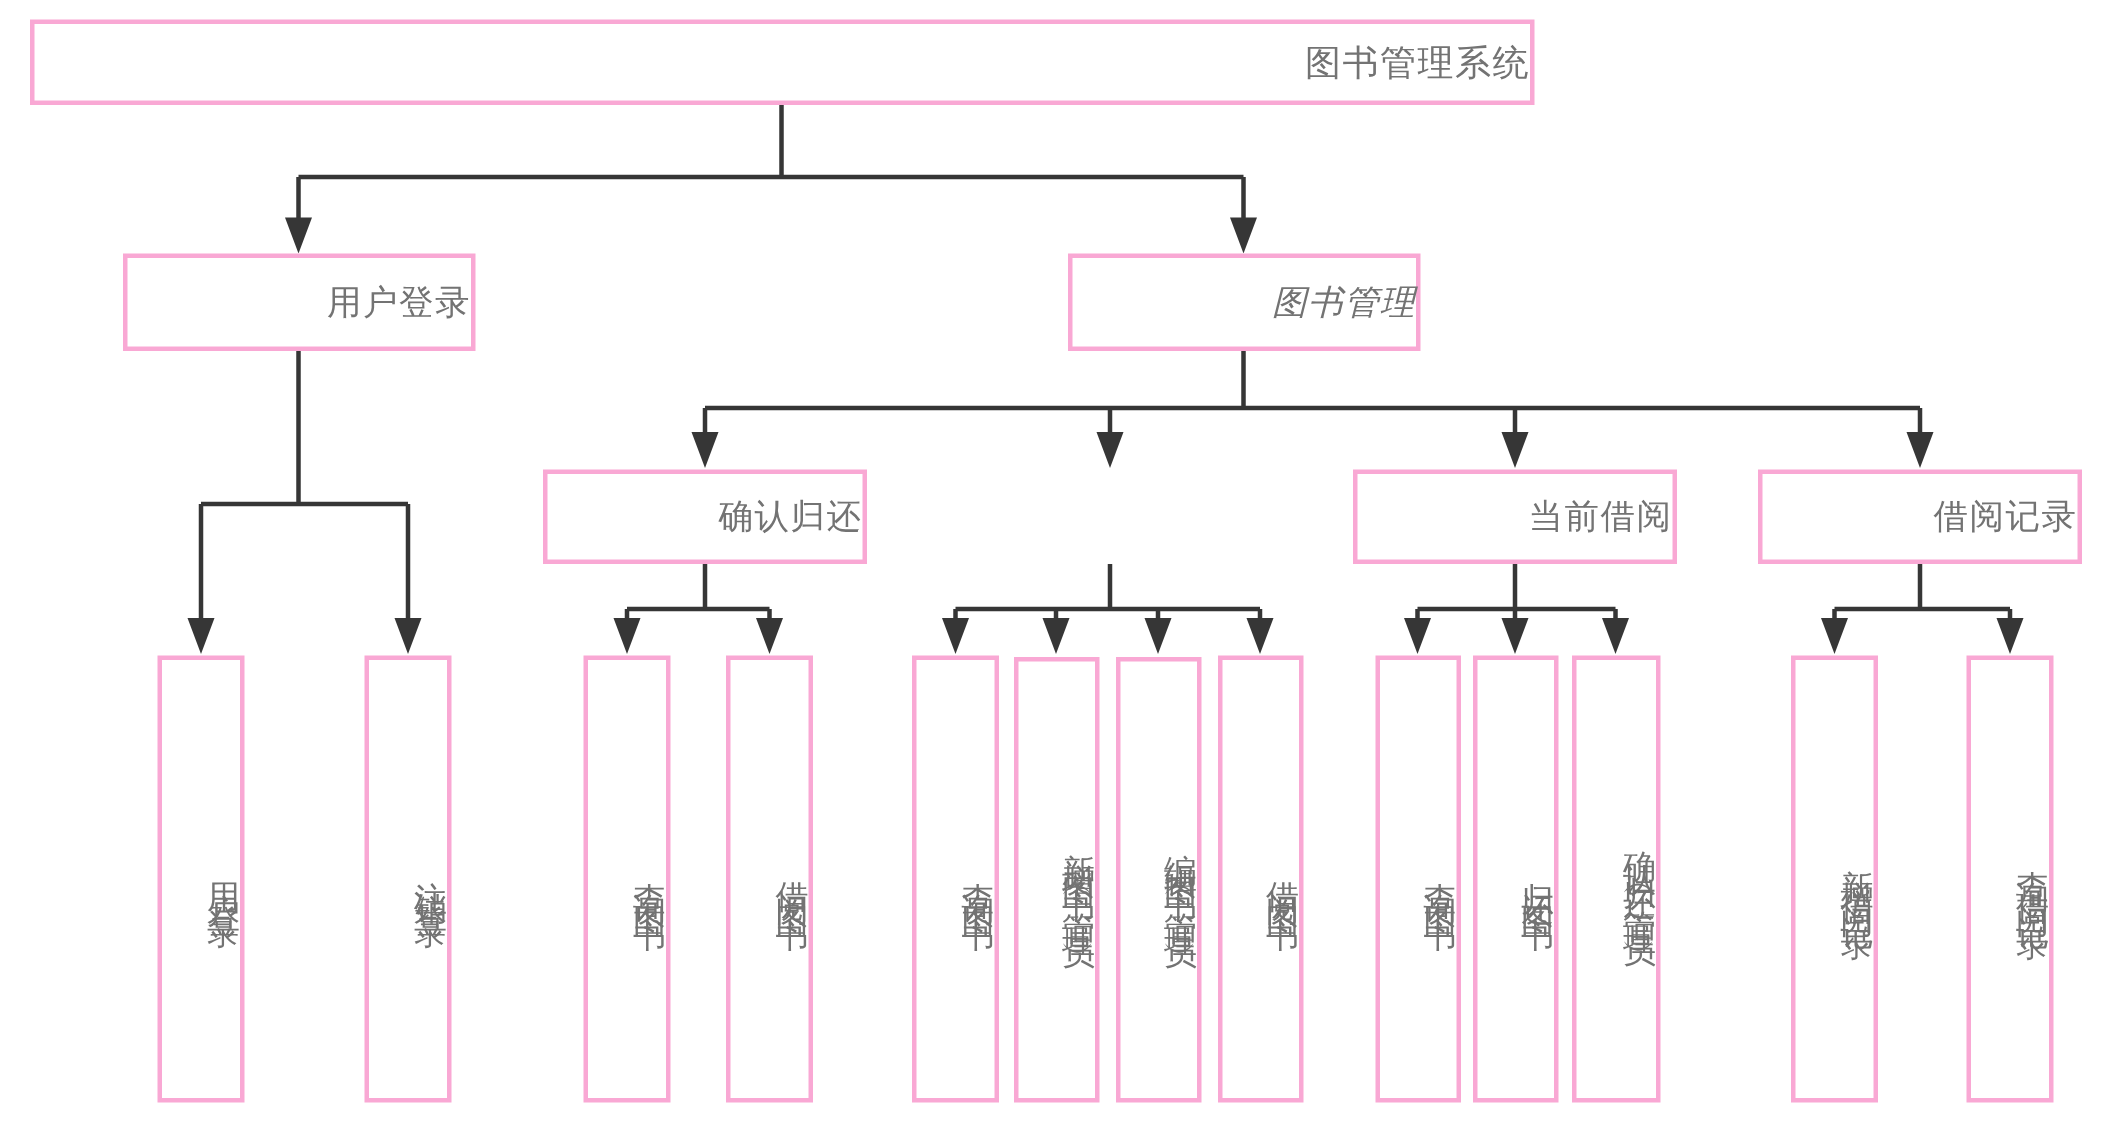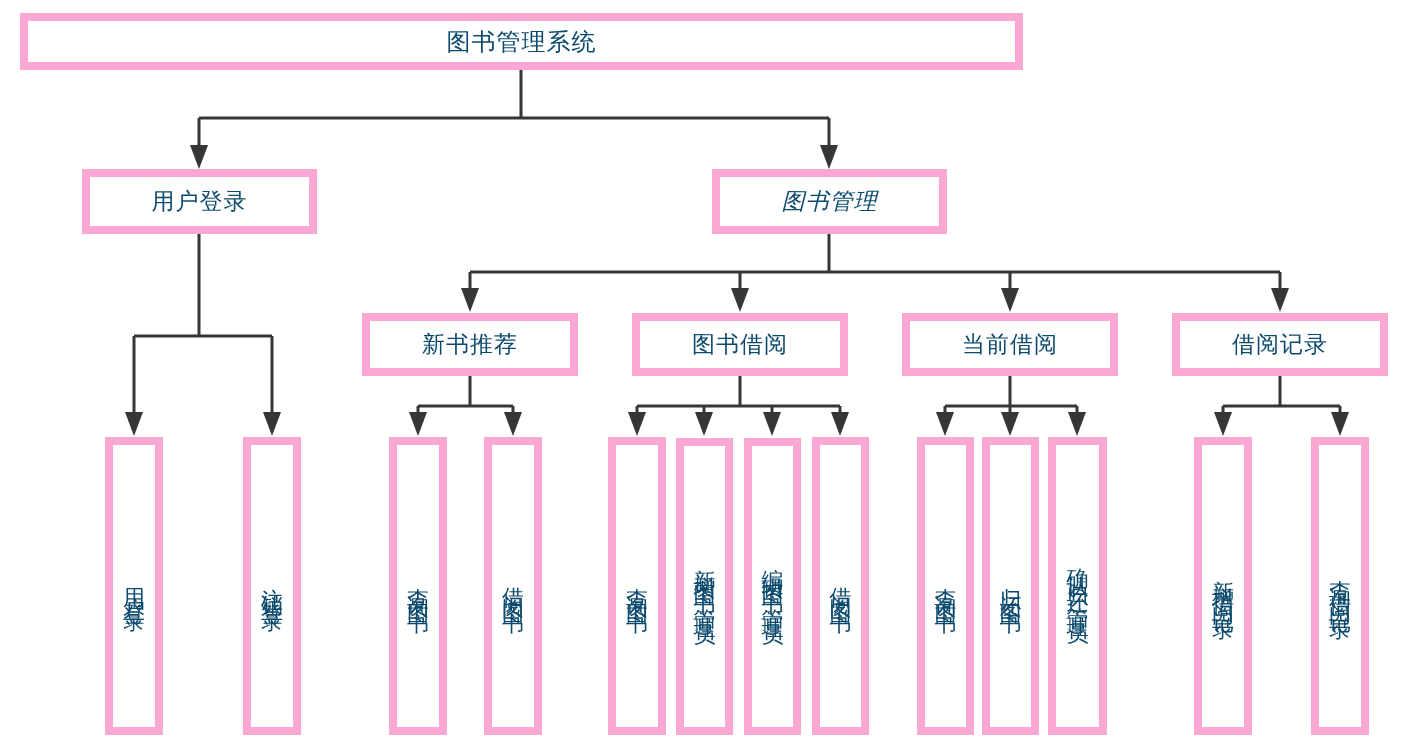--- a/index.html
+++ b/index.html
@@ -19,25 +19,25 @@
     position: absolute;
     left: 0;
     top: 0;
     width: 1405px;
     height: 747px;
   }
   .node {
     position: absolute;
     box-sizing: border-box;
     background: #ffffff;
-    border: 8px solid #f9a8d4;
+    border: 3px solid #f9a8d4;
     display: flex;
     align-items: center;
-    justify-content: center;
-    color: #0c4a6e;
+    justify-content: flex-end;
+    color: #737373;
   }
   .hbox .htext {
     font-size: 23px;
     letter-spacing: 1px;
     white-space: nowrap;
   }
   .hbox.title .htext {
     font-size: 24px;
   }
   .vbox .vtext {
@@ -112,24 +112,21 @@
   </div>
 
   <div class="node hbox" style="left:82px; top:169px; width:235px; height:65px;">
     <span class="htext">用户登录</span>
   </div>
   <div class="node hbox" style="left:712px; top:169px; width:235px; height:65px;font-style:italic;">
     <span class="htext">图书管理</span>
   </div>
 
   <div class="node hbox" style="left:362px; top:313px; width:216px; height:63px;">
-    <span class="htext">新书推荐</span>
-  </div>
-  <div class="node hbox" style="left:632px; top:313px; width:216px; height:63px;">
-    <span class="htext">图书借阅</span>
+    <span class="htext">确认归还</span>
   </div>
   <div class="node hbox" style="left:902px; top:313px; width:216px; height:63px;">
     <span class="htext">当前借阅</span>
   </div>
   <div class="node hbox" style="left:1172px; top:313px; width:216px; height:63px;">
     <span class="htext">借阅记录</span>
   </div>
 
   <div class="node vbox" style="left:105px; top:437px; width:58px; height:298px;">
     <span class="vtext">用户登录</span>

